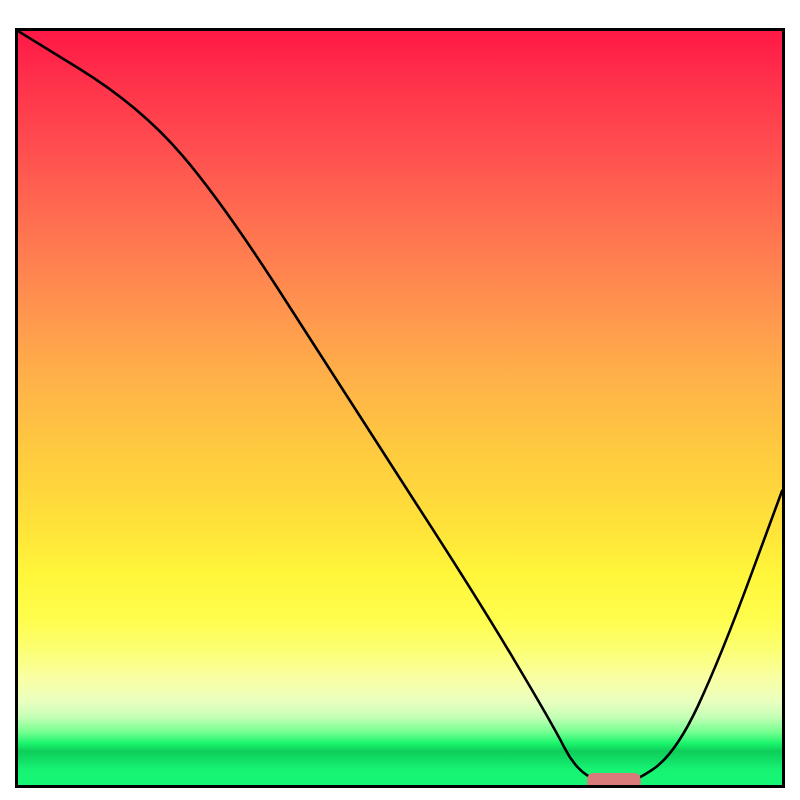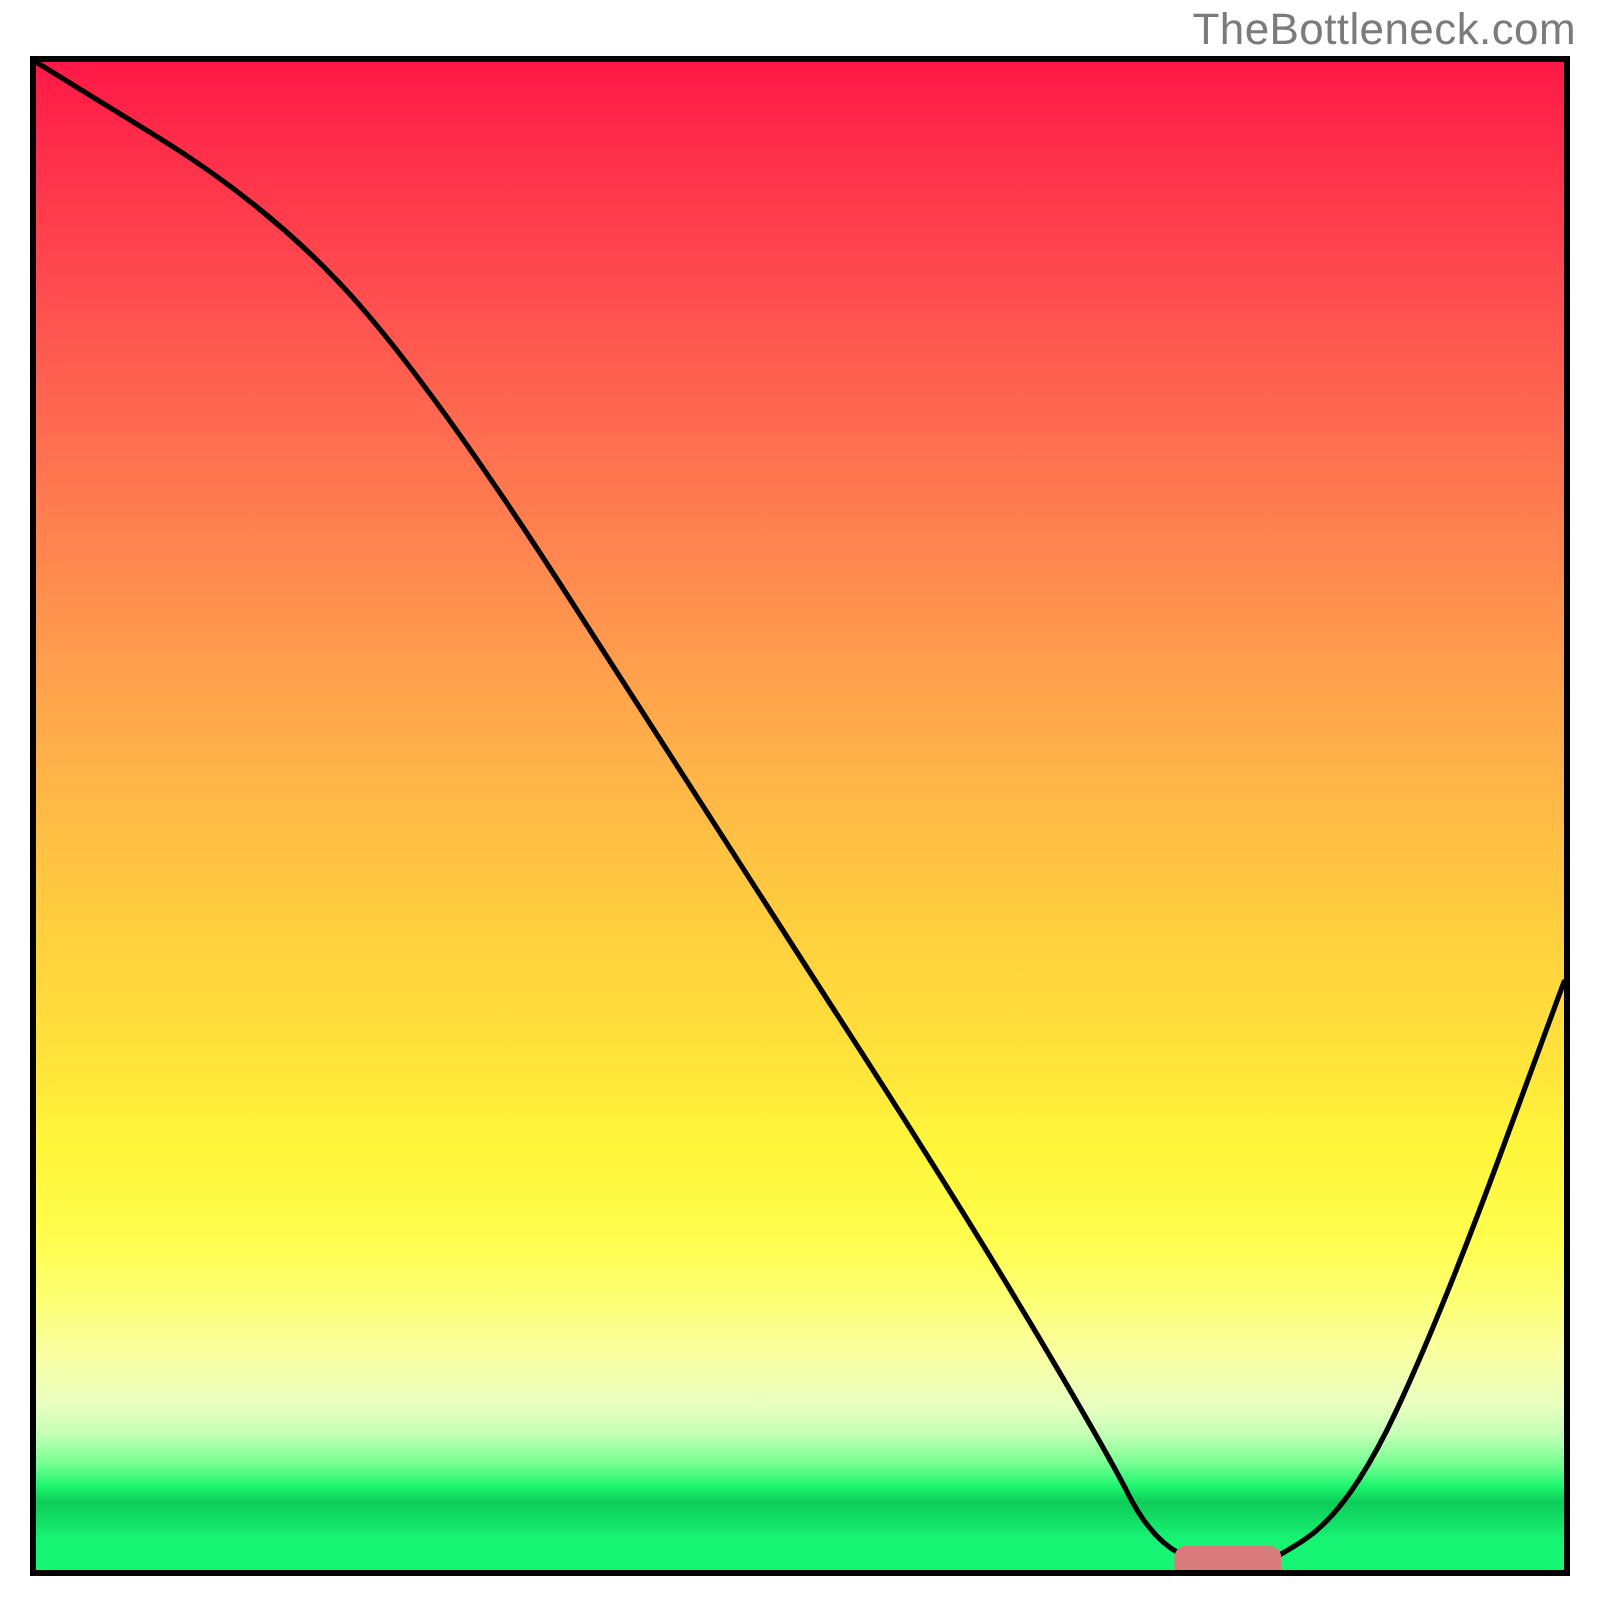--- a/index.html
+++ b/index.html
@@ -89,21 +89,20 @@
 
   .marker-rect {
     fill: #d97b7b;
   }
 </style>
 </head>
 <body>
 
 <div class="canvas">
 
-  <div class="watermark">TheBottleneck.com</div>
 
   <div class="plot-box">
     <div class="gradient-bg"></div>
 
     <svg class="plot-svg" viewBox="0 0 770 760" preserveAspectRatio="none">
 
       <path class="curve" d="M 0 0 Q 0 0 61.6 38 Q 123.2 76 165.55 125.39999999999998 Q 207.9 174.79999999999995 273.35 277.4 Q 338.8 380 400.4 475 Q 462 570 500.5 634.6 Q 539 699.2 550.55 722 Q 562.1 744.8 577.5 752.4 Q 592.9 760 604.45 760 Q 616 760 639.1 744.8 Q 662.2 729.6 685.3 680.2 Q 708.4 630.8 739.2 547.1999999999999 T 770 463.59999999999997 "></path>
       <rect class="marker-rect" rx="6" ry="6" x="573.65" y="747.84" width="53.900000000000006" height="16.720000000000002"></rect>
     </svg>
   </div>

